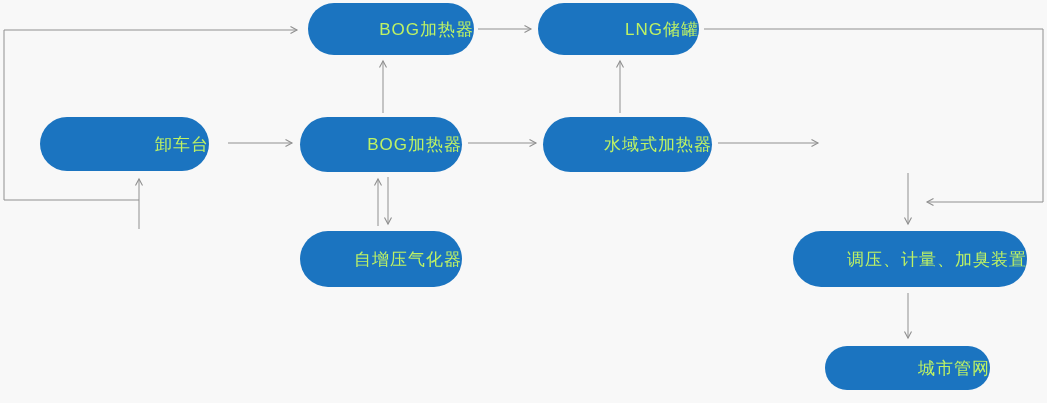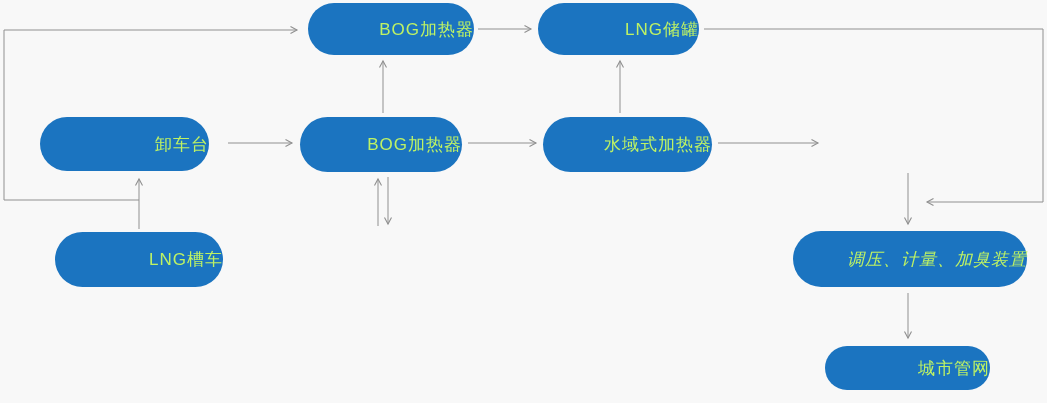--- a/index.html
+++ b/index.html
@@ -62,26 +62,26 @@
 
   <div class="node" style="left:300px; top:117px; width:162px; height:55px;">
     <span>BOG加热器</span>
   </div>
 
   <div class="node" style="left:543px; top:117px; width:169px; height:55px;">
     <span>水域式加热器</span>
   </div>
 
 
-  <div class="node" style="left:55px; top:232px; width:168px; height:55px;">
-    <span>LNG槽车</span>
+
+  <div class="node" style="left:300px; top:231px; width:162px; height:56px;">
+    <span>自增压气化器</span>
   </div>
 
-
-  <div class="node" style="left:793px; top:231px; width:234px; height:56px;font-style:italic;">
+  <div class="node" style="left:793px; top:231px; width:234px; height:56px;">
     <span>调压、计量、加臭装置</span>
   </div>
 
   <div class="node" style="left:825px; top:346px; width:165px; height:44px;">
     <span>城市管网</span>
   </div>
 
 </div>
 
 </body></html>

